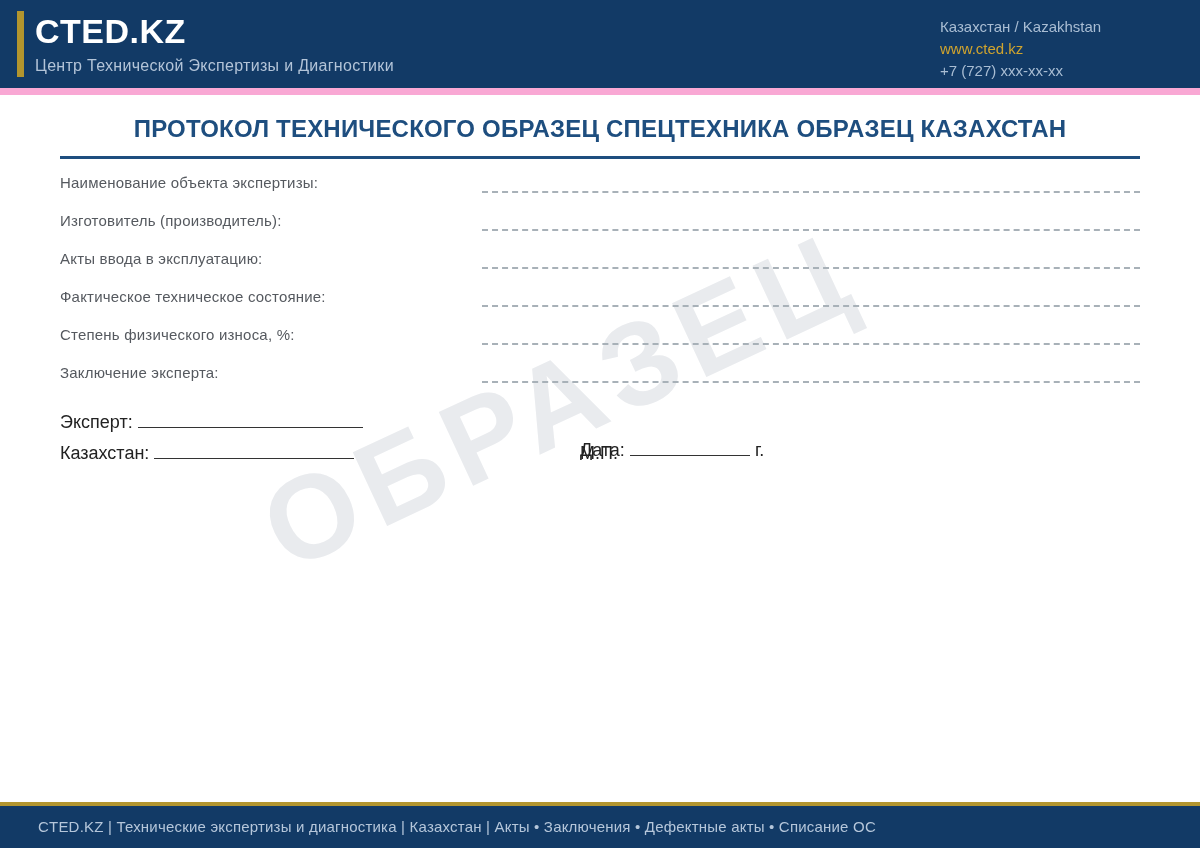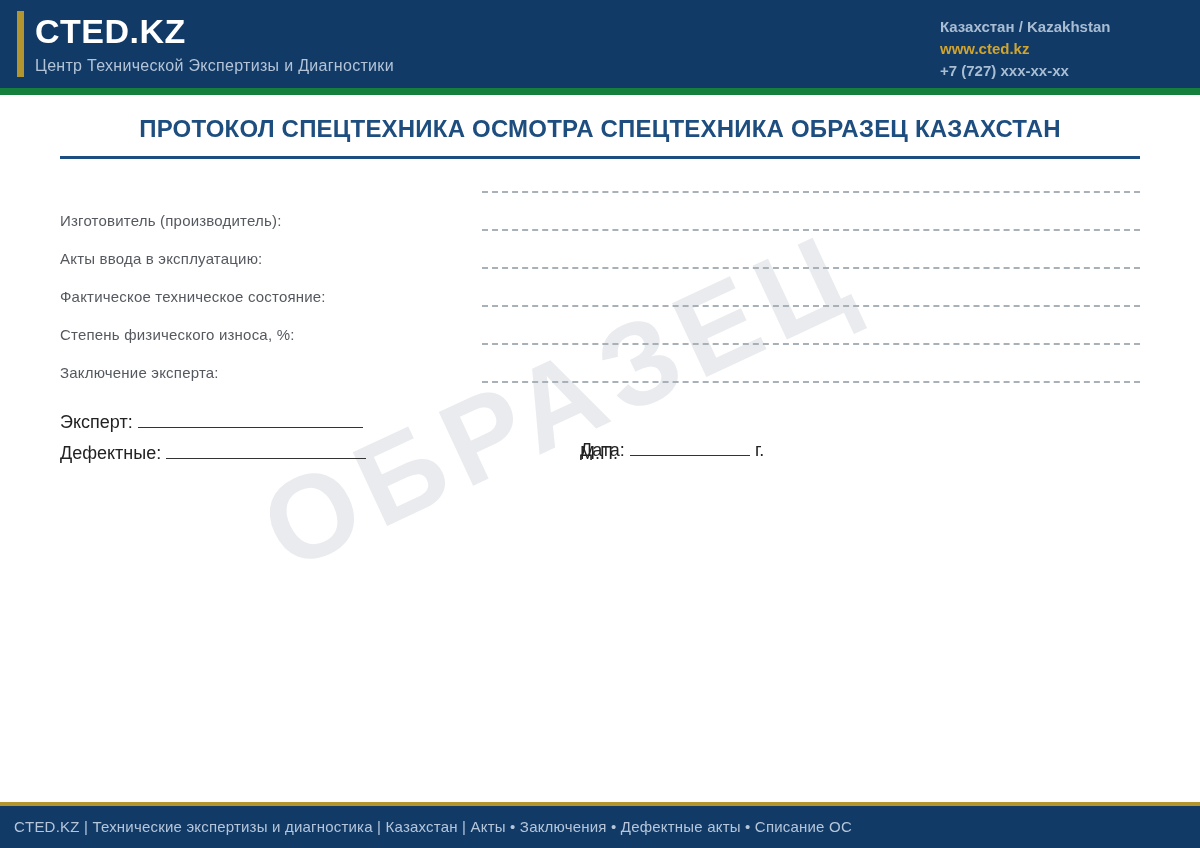--- a/index.html
+++ b/index.html
@@ -8,37 +8,37 @@
     font-family:"Liberation Sans", sans-serif;
     background:#ffffff;
     position:relative;
     overflow:hidden;
   }
 
   
   .header {
     position:absolute; top:0; left:0; width:1200px; height:95px;
     background:#123a66;
-    border-bottom:7px solid #15803d;
+    border-bottom:7px solid #f9a8d4;
   }
   .logo-wrap {
     position:absolute; left:17px; top:11px; display:flex;
   }
   .logo-bar {
     width:7px; height:66px; background:#b2952e; margin-right:11px;
   }
   .logo-text .logo-title {
     color:#ffffff; font-size:34px; font-weight:bold; letter-spacing:0.5px;
     line-height:40px;
   }
   .logo-text .logo-subtitle {
     color:#b3c4d8; font-size:16px; margin-top:6px; letter-spacing:0.3px;
   }
   .header-contacts {
-    position:absolute; left:940px; top:16px; font-size:15px; line-height:22px;font-weight:bold;
+    position:absolute; left:940px; top:16px; font-size:15px; line-height:22px;
   }
   .header-contacts .hc-region { color:#a9bdd3; }
   .header-contacts .hc-site { color:#d0a42e; cursor:pointer; }
   .header-contacts .hc-phone { color:#a9bdd3; }
 
   
   .watermark {
     position:absolute; left:560px; top:400px;
     transform:translate(-50%,-50%) rotate(-25deg);
     font-size:118px; font-weight:bold; letter-spacing:10px;
@@ -79,21 +79,21 @@
   .blank-position { width:200px; }
   .blank-date { width:120px; }
 
   
   .footer {
     position:absolute; bottom:0; left:0; width:1200px; height:46px;
     background:#123a66;
     border-top:4px solid #b2952e;
   }
   .footer-text {
-    color:#b5c6da; font-size:15px; line-height:42px; padding-left:14px;
+    color:#b5c6da; font-size:15px; line-height:42px; padding-left:38px;
     letter-spacing:0.2px;
   }
 </style>
 </head>
 <body>
 
 <div class="header">
   <div class="logo-wrap">
     <div class="logo-bar"></div>
     <div class="logo-text">
@@ -104,25 +104,26 @@
   <div class="header-contacts">
     <div class="hc-region">Казахстан / Kazakhstan</div>
     <div class="hc-site">www.cted.kz</div>
     <div class="hc-phone">+7 (727) xxx-xx-xx</div>
   </div>
 </div>
 
 <div class="watermark">ОБРАЗЕЦ</div>
 
 <div class="doc">
-  <div class="doc-title">ПРОТОКОЛ СПЕЦТЕХНИКА ОСМОТРА СПЕЦТЕХНИКА ОБРАЗЕЦ КАЗАХСТАН</div>
+  <div class="doc-title">ПРОТОКОЛ ТЕХНИЧЕСКОГО ОБРАЗЕЦ СПЕЦТЕХНИКА ОБРАЗЕЦ КАЗАХСТАН</div>
   <div class="title-rule"></div>
 
   <div class="fields">
     <div class="field-row">
+      <span class="field-label">Наименование объекта экспертизы:</span>
       <span class="field-line"></span>
     </div>
     <div class="field-row">
       <span class="field-label">Изготовитель (производитель):</span>
       <span class="field-line"></span>
     </div>
     <div class="field-row">
       <span class="field-label">Акты ввода в эксплуатацию:</span>
       <span class="field-line"></span>
     </div>
@@ -139,21 +140,21 @@
       <span class="field-line"></span>
     </div>
   </div>
 
   <div class="signature">
     <div class="sig-row1">
       <span>Эксперт:</span>
       <span class="blank blank-expert"></span>
     </div>
     <div class="sig-row2">
-      <span>Дефектные:</span>
+      <span>Казахстан:</span>
       <span class="blank blank-position"></span>
     </div>
     <div class="sig-date">
       <span>Дата:</span>
       <span class="blank blank-date"></span>
       <span>г.</span>
     </div>
     <div class="sig-stamp">
       <span>М.П.</span>
     </div>

